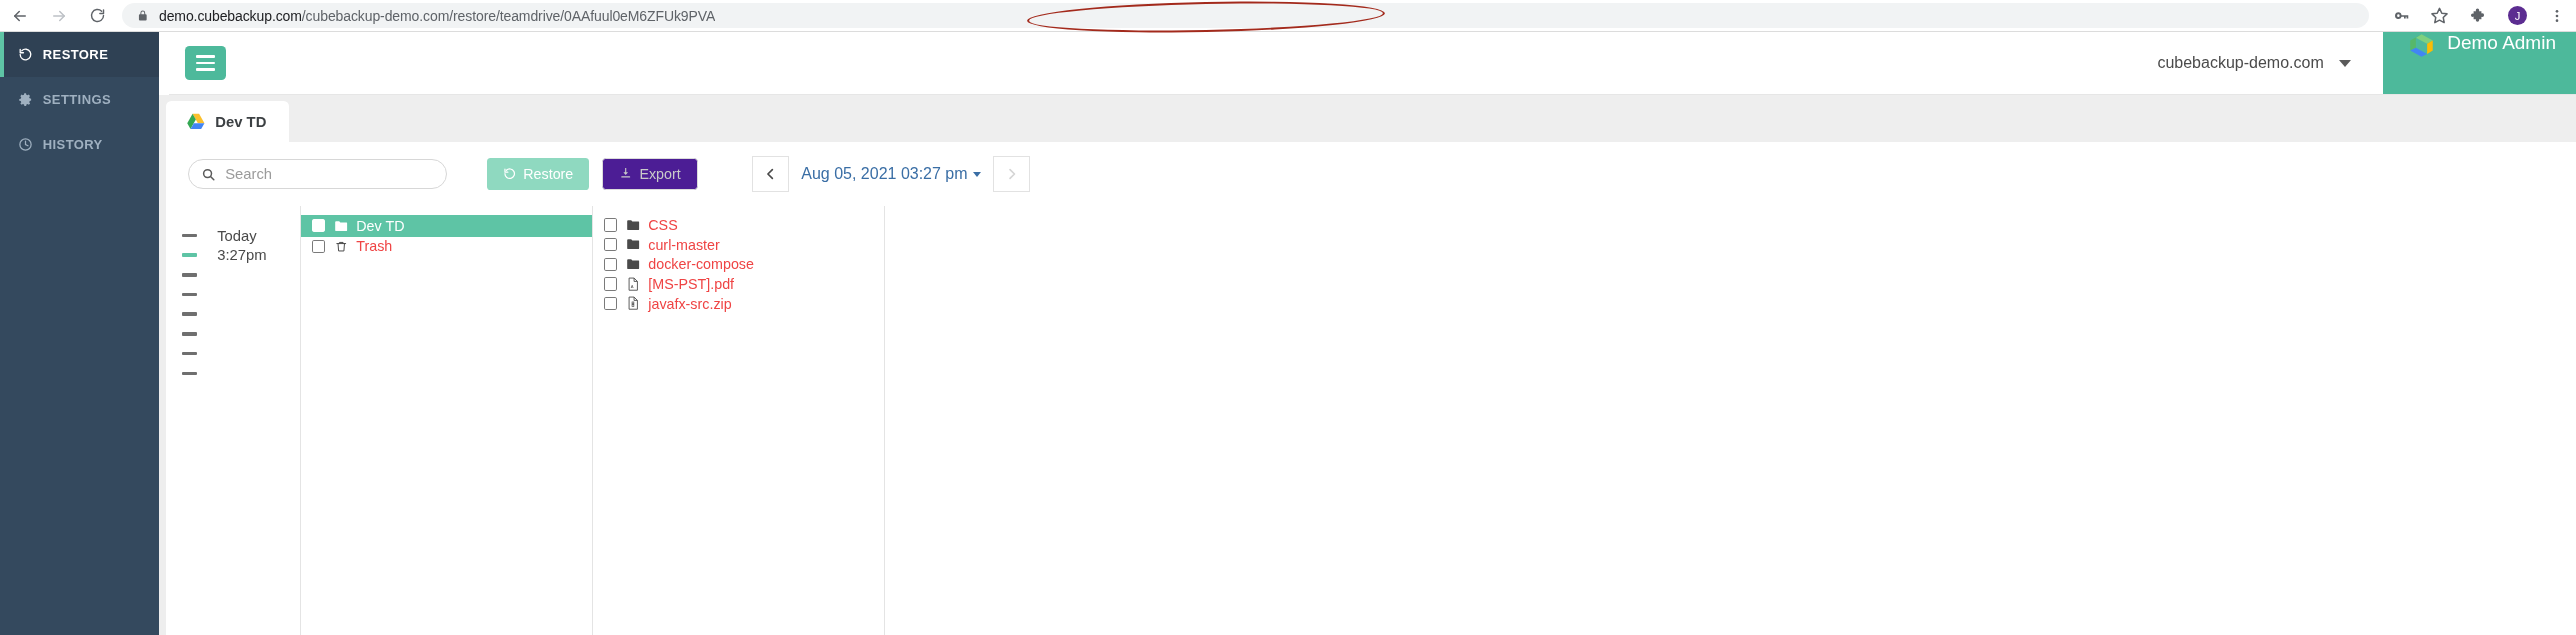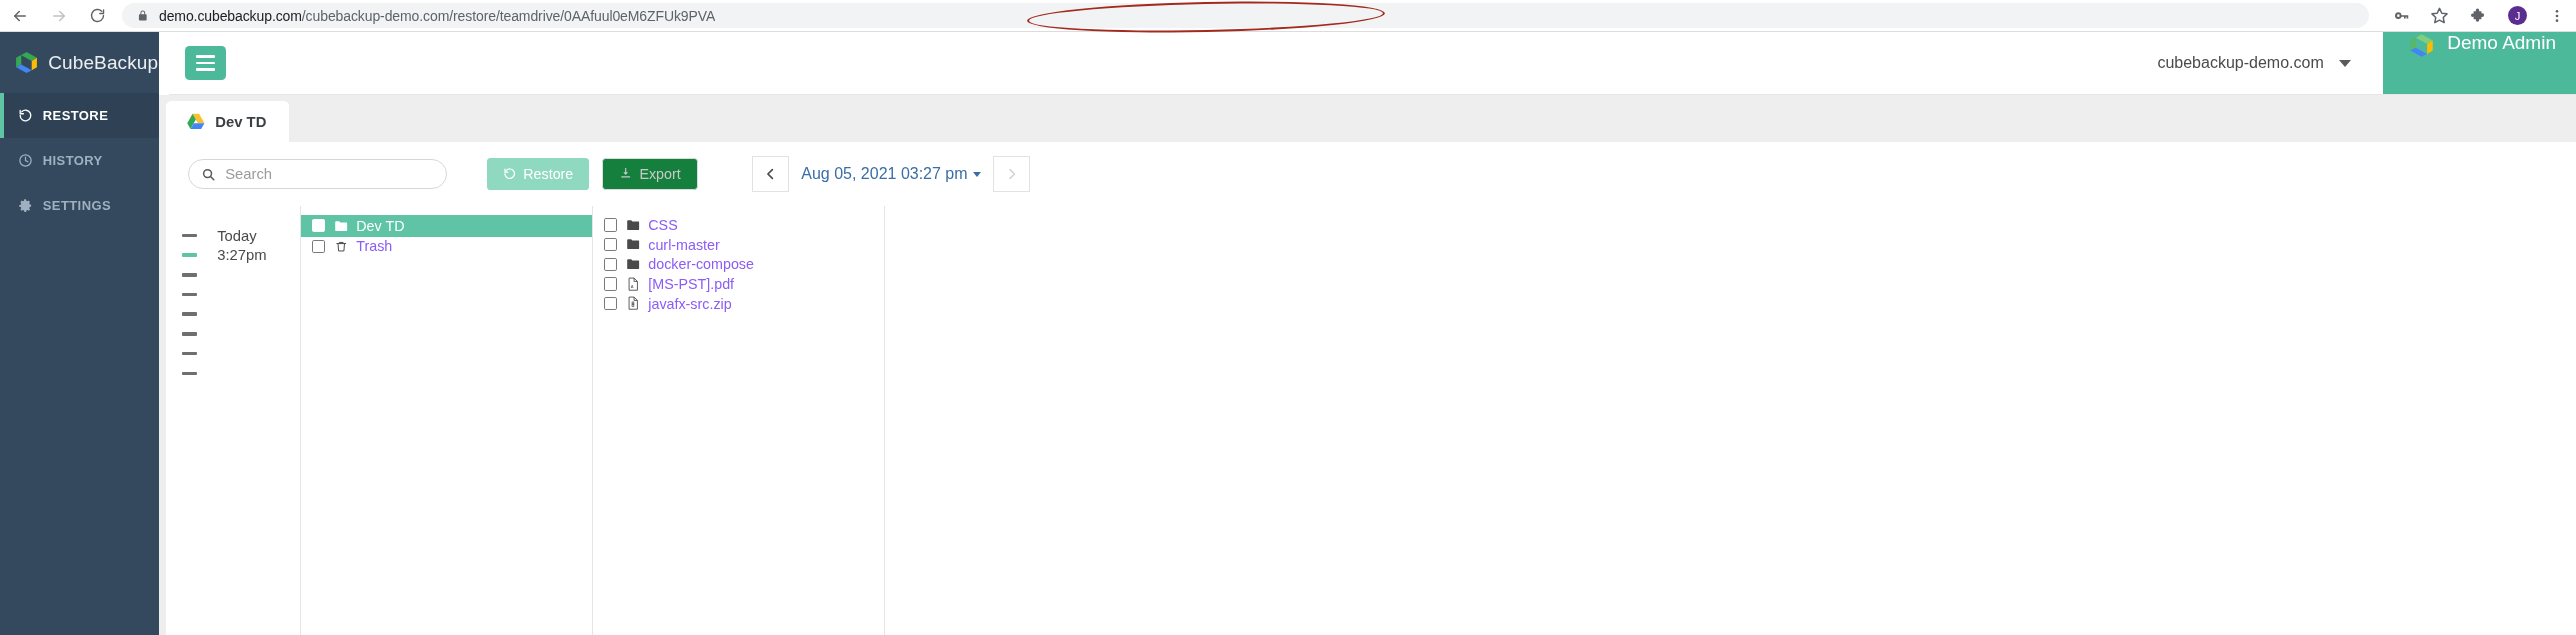--- a/index.html
+++ b/index.html
@@ -139,21 +139,21 @@
     display:flex; align-items:center; padding:0 12.5px; gap:9px;
     background:#fff;
   }
   .search-ph { color:#9b9b9b; font-size:14.8px; }
   .btn {
     height:32px; border-radius:3.6px;
     display:flex; align-items:center; justify-content:center; gap:7.2px;
     font-size:14.3px; padding:0 16px;
   }
   .btn-restore { background:#8fd9c0; color:#ffffff; margin-left:40px; }
-  .btn-export  { background:#15803d; color:#c9c9c9; border:0.9px solid #dcdcdc; margin-left:12.5px; }
+  .btn-export  { background:#4c1d95; color:#c9c9c9; border:0.9px solid #dcdcdc; margin-left:12.5px; }
   .datenav { display:flex; align-items:center; margin-left:54px; }
   .date-arrow {
     width:37px; height:36px; border:0.9px solid #e2e2e2; background:#fff;
     display:flex; align-items:center; justify-content:center;
   }
   .date-label {
     color:#3a6ea5; font-size:16px;
     padding:0 12.5px; display:flex; align-items:center; gap:5.4px;
     height:36px; border-top:0.9px solid #fff; border-bottom:0.9px solid #fff;
   }
@@ -169,21 +169,21 @@
   .col {
     border-left:0.9px solid #e4e4e4;
     padding-top:9px;
     position:relative;
   }
   .col-1 { width:292px; }
   .col-2 { width:292px; }
   .col-3 { flex:1 1 auto; }
   .row {
     height:19.7px; display:flex; align-items:center; gap:8px;
-    padding-left:10.7px; font-size:14.3px; color:#8b5cf6;
+    padding-left:10.7px; font-size:14.3px; color:#ef4444;
     margin-bottom:0;
   }
   .cb {
     width:13.4px;height:13.4px;border:1.4px solid #7a7a7a;border-radius:1.8px;background:#fff;flex:0 0 auto;
   }
   .row.sel { background:#5ec4a5; color:#ffffff; height:21.5px; }
   .row.sel .cb { border-color:#ffffff; }
   .ico { width:15px;height:15px;display:flex;align-items:center;justify-content:center;flex:0 0 auto;}
 </style>
 </head>
@@ -242,60 +242,50 @@
         <circle cx="12" cy="5" r="2"></circle>
           <circle cx="12" cy="12" r="2"></circle>
           <circle cx="12" cy="19" r="2"></circle>
       </svg>
     </div>
   </div>
   <div class="red-ellipse"></div>
 </div>
 
 <div class="sidebar">
-  <div class="brand">
-    <svg width="25" height="25" viewBox="0 0 48 48">
-      <polygon points="24,4 44,15 34,21 14,10" fill="#34a853"></polygon>
-      <polygon points="44,15 44,33 34,39 34,21" fill="#fbbc05"></polygon>
-      <polygon points="24,4 14,10 14,28 4,33 4,15" fill="#34a853"></polygon>
-      <polygon points="4,33 24,44 34,39 14,28" fill="#4285f4"></polygon>
-      <polygon points="19,19 29,24 29,32 19,27" fill="#34495e"></polygon>
-    </svg>
-    <span class="brand-name">CubeBackup</span>
-  </div>
 
 
   <div class="nav-item active">
     <span class="nav-ico">
       <svg width="15" height="15" viewBox="0 0 24 24" fill="none" stroke="#ffffff" stroke-width="2.1" stroke-linecap="round" stroke-linejoin="round">
           <path d="M3.5 12a8.5 8.5 0 1 0 2.6-6.1"></path>
           <polyline points="3.5 4 3.5 9.2 8.7 9.2"></polyline>
         </svg>
     </span>
     <span>RESTORE</span>
   </div>
 
   <div class="nav-item">
     <span class="nav-ico">
+      <svg width="15" height="15" viewBox="0 0 24 24" fill="#9fb0c0">
+          <path d="M12 8.2A3.8 3.8 0 1 0 12 15.8 3.8 3.8 0 0 0 12 8.2zm0 5.8a2 2 0 1 1 0-4 2 2 0 0 1 0 4z"></path>
+          <path d="M21 13.4v-2.8l-2.4-.5a6.9 6.9 0 0 0-.8-1.9l1.4-2L17.2 3.8l-2 1.4a6.9 6.9 0 0 0-1.9-.8L12.8 2h-2.8l-.5 2.4a6.9 6.9 0 0 0-1.9.8l-2-1.4L3.8 6.8l1.4 2a6.9 6.9 0 0 0-.8 1.9L2 11.2v2.8l2.4.5c.2.7.5 1.3.8 1.9l-1.4 2 2 2 2-1.4c.6.3 1.2.6 1.9.8l.5 2.4h2.8l.5-2.4c.7-.2 1.3-.5 1.9-.8l2 1.4 2-2-1.4-2c.3-.6.6-1.2.8-1.9z"></path>
+        </svg>
+    </span>
+    <span>SETTINGS</span>
+  </div>
+
+  <div class="nav-item">
+    <span class="nav-ico">
       <svg width="15" height="15" viewBox="0 0 24 24" fill="none" stroke="#9fb0c0" stroke-width="2" stroke-linecap="round">
           <circle cx="12" cy="12" r="9"></circle>
           <polyline points="12 6.5 12 12 16 14"></polyline>
         </svg>
     </span>
     <span>HISTORY</span>
-  </div>
-
-  <div class="nav-item">
-    <span class="nav-ico">
-      <svg width="15" height="15" viewBox="0 0 24 24" fill="#9fb0c0">
-          <path d="M12 8.2A3.8 3.8 0 1 0 12 15.8 3.8 3.8 0 0 0 12 8.2zm0 5.8a2 2 0 1 1 0-4 2 2 0 0 1 0 4z"></path>
-          <path d="M21 13.4v-2.8l-2.4-.5a6.9 6.9 0 0 0-.8-1.9l1.4-2L17.2 3.8l-2 1.4a6.9 6.9 0 0 0-1.9-.8L12.8 2h-2.8l-.5 2.4a6.9 6.9 0 0 0-1.9.8l-2-1.4L3.8 6.8l1.4 2a6.9 6.9 0 0 0-.8 1.9L2 11.2v2.8l2.4.5c.2.7.5 1.3.8 1.9l-1.4 2 2 2 2-1.4c.6.3 1.2.6 1.9.8l.5 2.4h2.8l.5-2.4c.7-.2 1.3-.5 1.9-.8l2 1.4 2-2-1.4-2c.3-.6.6-1.2.8-1.9z"></path>
-        </svg>
-    </span>
-    <span>SETTINGS</span>
   </div>
 </div>
 
 <div class="app-header">
   <div class="hamburger">
     <span></span>
     <span></span>
     <span></span>
   </div>
   <div class="header-spacer"></div>

